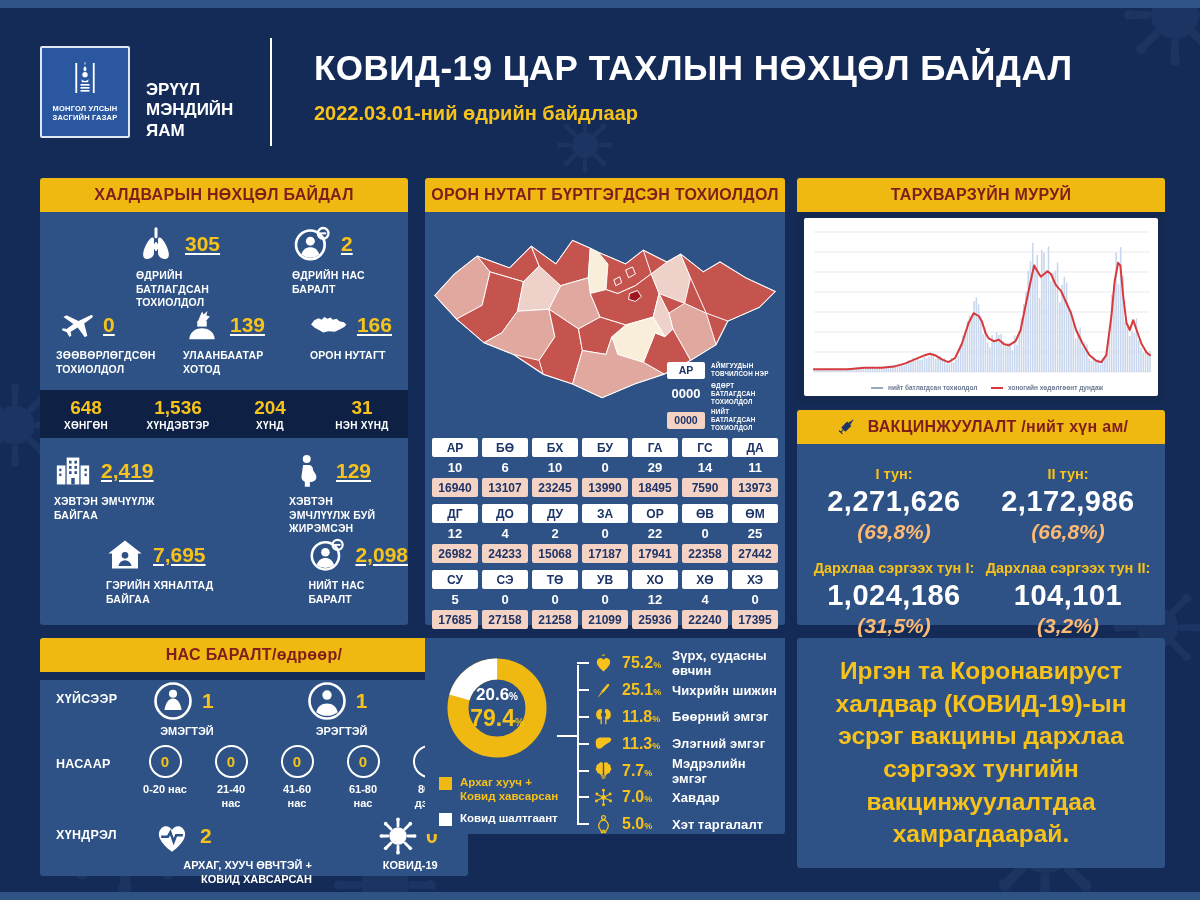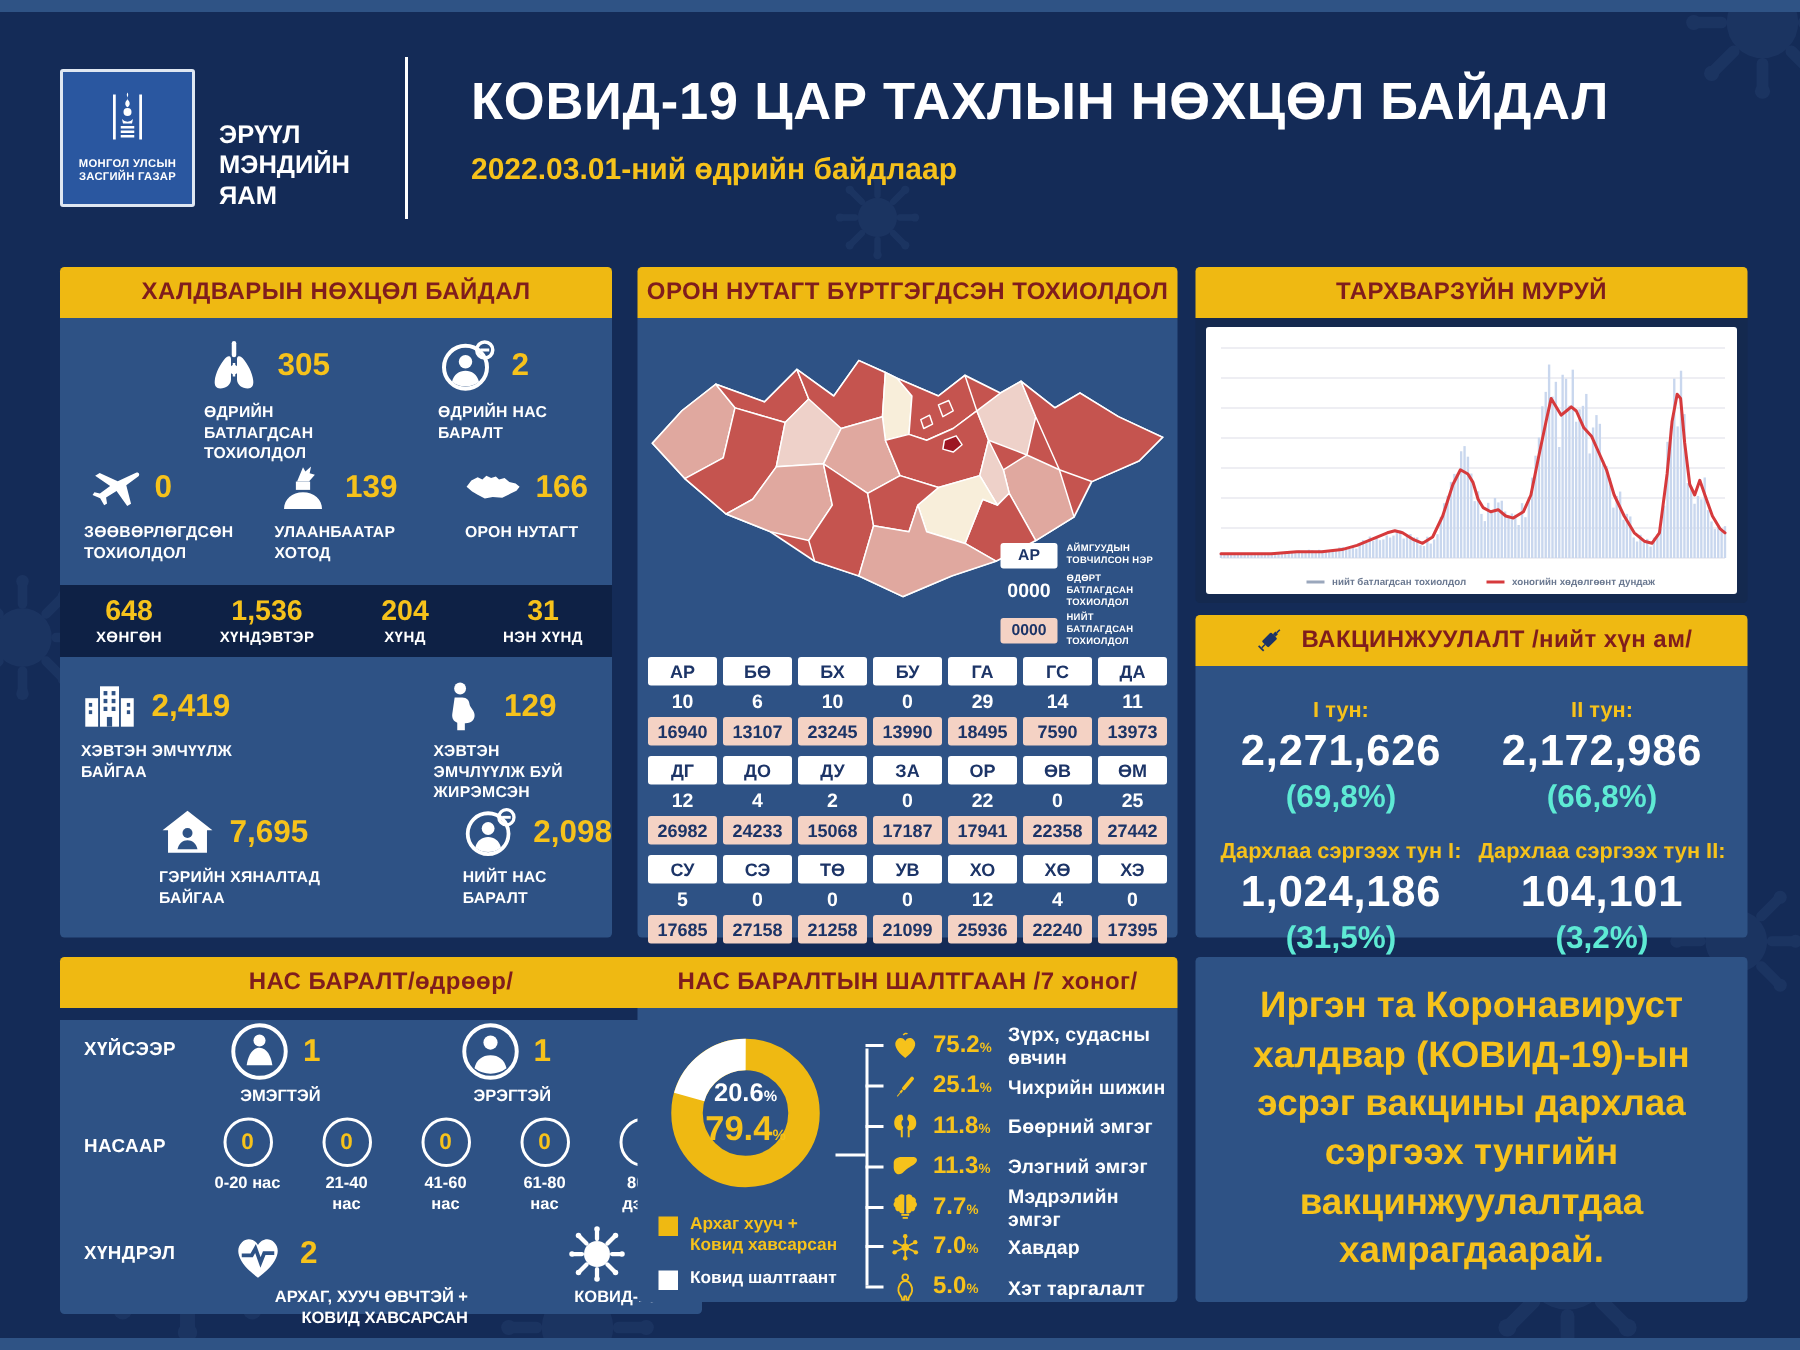--- a/index.html
+++ b/index.html
@@ -35,21 +35,21 @@
   #card-curve     { left:797px; top:178px; width:368px; height:224px; }
   #card-vaccine   { left:797px; top:410px; width:368px; height:215px; }
   #card-deaths    { left:40px; top:638px; width:428px; height:230px; }
   #card-causes    { left:425px; top:638px; width:360px; height:230px; }
   #panel-message  { left:797px; top:638px; width:368px; height:230px; background:#2e5285; border-radius:3px;
     display:flex; align-items:center; justify-content:center; padding:14px 18px; text-align:center;}
   #panel-message .msg { color:#f6c21b; font-size:24.5px; line-height:1.33; }
 
   
   .stat { display:flex; flex-direction:column; }
-  .stat-top { display:flex; align-items:center; gap:9px; }
+  .stat-top { display:flex; align-items:center; gap:9px;text-decoration:underline; }
   .icon { display:inline-flex; color:#fff; }
   .icon svg { width:100%; height:100%; }
   .stat-num { color:#f6c21b; font-size:21px; }
   .stat-label { font-size:10.5px; line-height:1.3; margin-top:5px; letter-spacing:.2px;}
   #stats-top  { display:flex; gap:44px; padding:12px 0 0 96px; height:88px;}
   #stats-top .stat-label{max-width:112px;}
   #stats-mid  { display:flex; justify-content:space-between; padding:6px 16px 0 16px; height:80px;}
   #stats-mid .stat-label{max-width:118px;}
   #severity { margin-top:10px; height:48px; background:#0e2145; display:grid; grid-template-columns:1fr 1fr 1fr 1fr;
     align-items:center; justify-items:center; }
@@ -83,21 +83,21 @@
 
   
   #card-curve .card-body { background:#14294f; padding:6px 7px; }
   #chart-area { background:#ffffff; width:354px; height:178px; border-radius:2px;}
 
   
   #vax-grid { display:grid; grid-template-columns:1fr 1fr; row-gap:16px; padding:22px 10px 0 10px; }
   .vax { text-align:center; }
   .vax-label { color:#f6c21b; font-size:14.5px; font-weight:700;}
   .vax-value { color:#fff; font-size:29px; margin-top:3px; letter-spacing:.5px;}
-  .vax-pct { color:#5eead4; font-size:21px; margin-top:2px;}
+  .vax-pct { color:#fdba74; font-size:21px; margin-top:2px;font-style:italic;}
 
   
   .d-row { display:flex; align-items:flex-start; padding-left:16px; }
   .d-rowlabel { width:78px; font-size:12.5px; padding-top:12px; letter-spacing:.3px;}
   .d-items { display:flex; flex:1; }
   .d-stat { display:flex; flex-direction:column; }
   .d-top { display:flex; align-items:center; gap:8px;}
   .d-num { color:#f6c21b; font-size:21px; }
   .d-label { font-size:11px; margin-top:3px; line-height:1.25;text-align:right;}
   #d-row-sex { margin-top:8px; } #d-row-sex .d-items{gap:92px; padding-left:18px;}
@@ -958,21 +958,20 @@
               <span class="d-num">0</span>
             </div>
             <div class="d-label">КОВИД-19</div>
           </div>
         </div>
     </div>
   </div>
 </div>
 
 <div class="card" id="card-causes">
-  <div class="card-header">НАС БАРАЛТЫН ШАЛТГААН /7 хоног/</div>
   <div class="card-body">
     <div id="donut-wrap">
       <svg width="112" height="112" viewBox="0 0 112 112">
         <circle cx="56" cy="56" r="39" fill="none" stroke="#efb912" stroke-width="21"></circle>
         <circle id="donut-white-arc" cx="56" cy="56" r="39" fill="none" stroke="#ffffff" stroke-width="21" stroke-dasharray="50.48 245.04" transform="rotate(195.84 56 56)"></circle>
       </svg>
       <div id="donut-center">
         <div id="donut-white-pct"><span>20.6</span><i>%</i></div>
         <div id="donut-yellow-pct"><span>79.4</span><i>%</i></div>
       </div>

